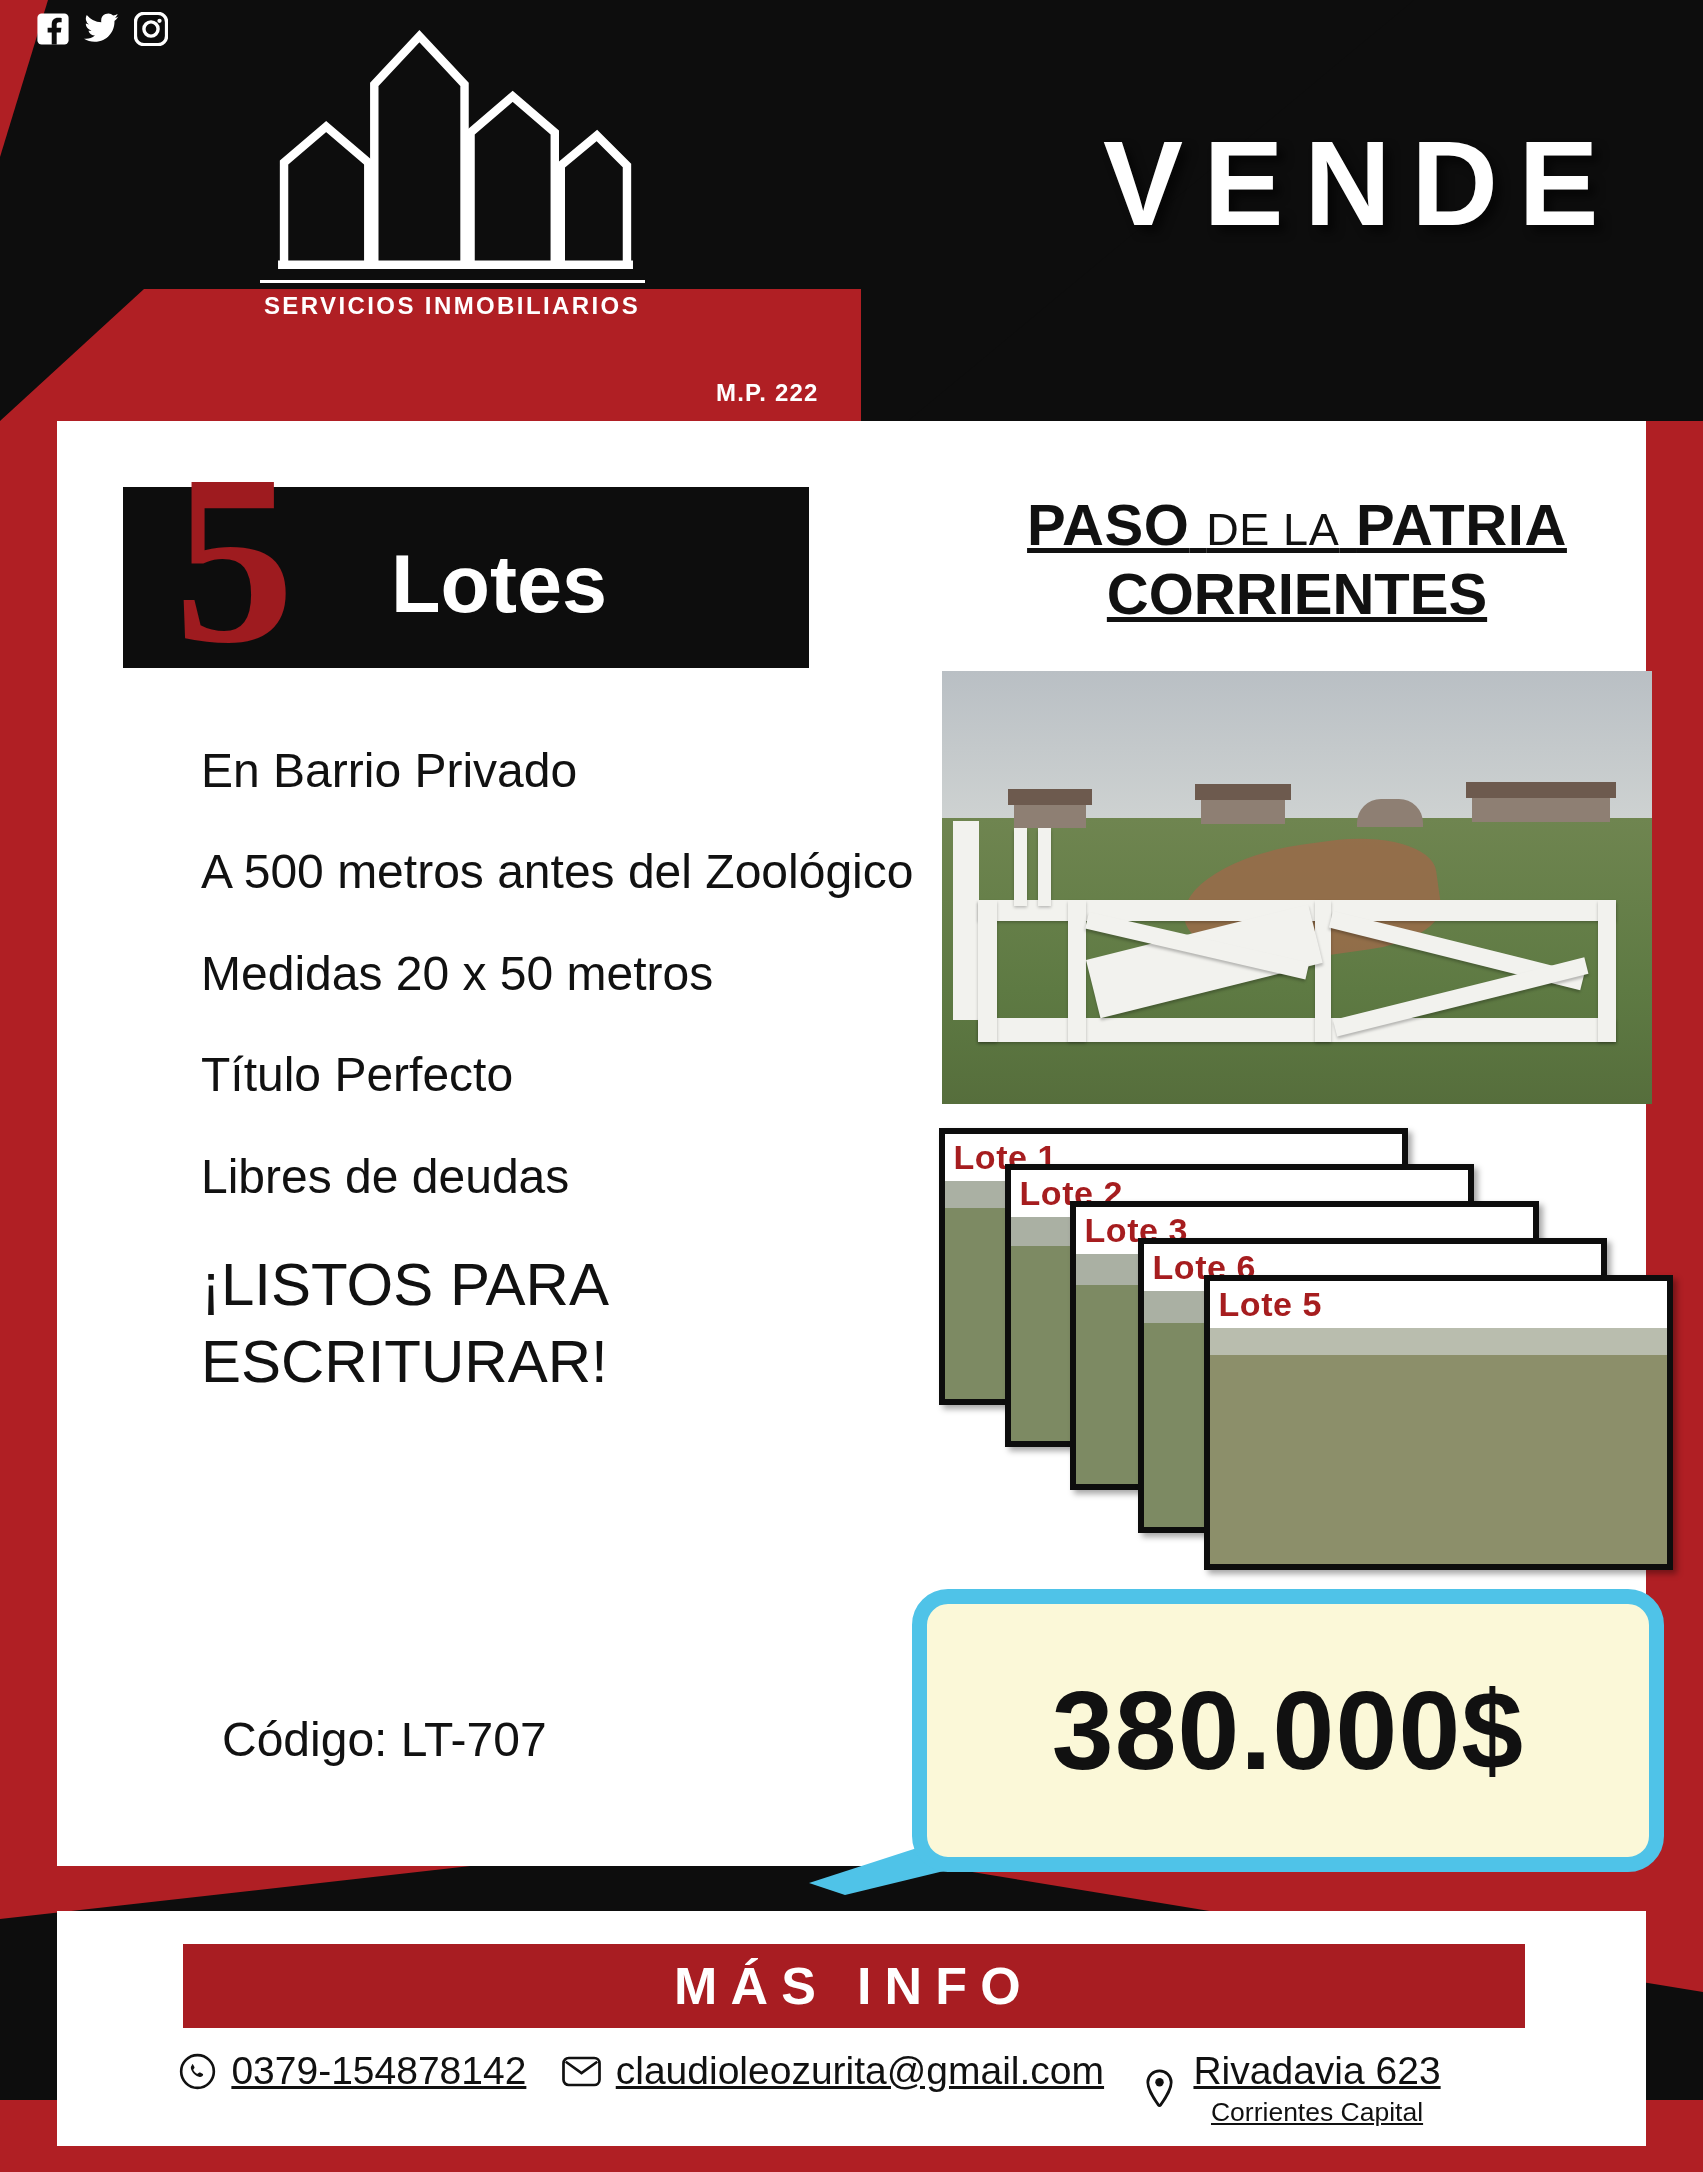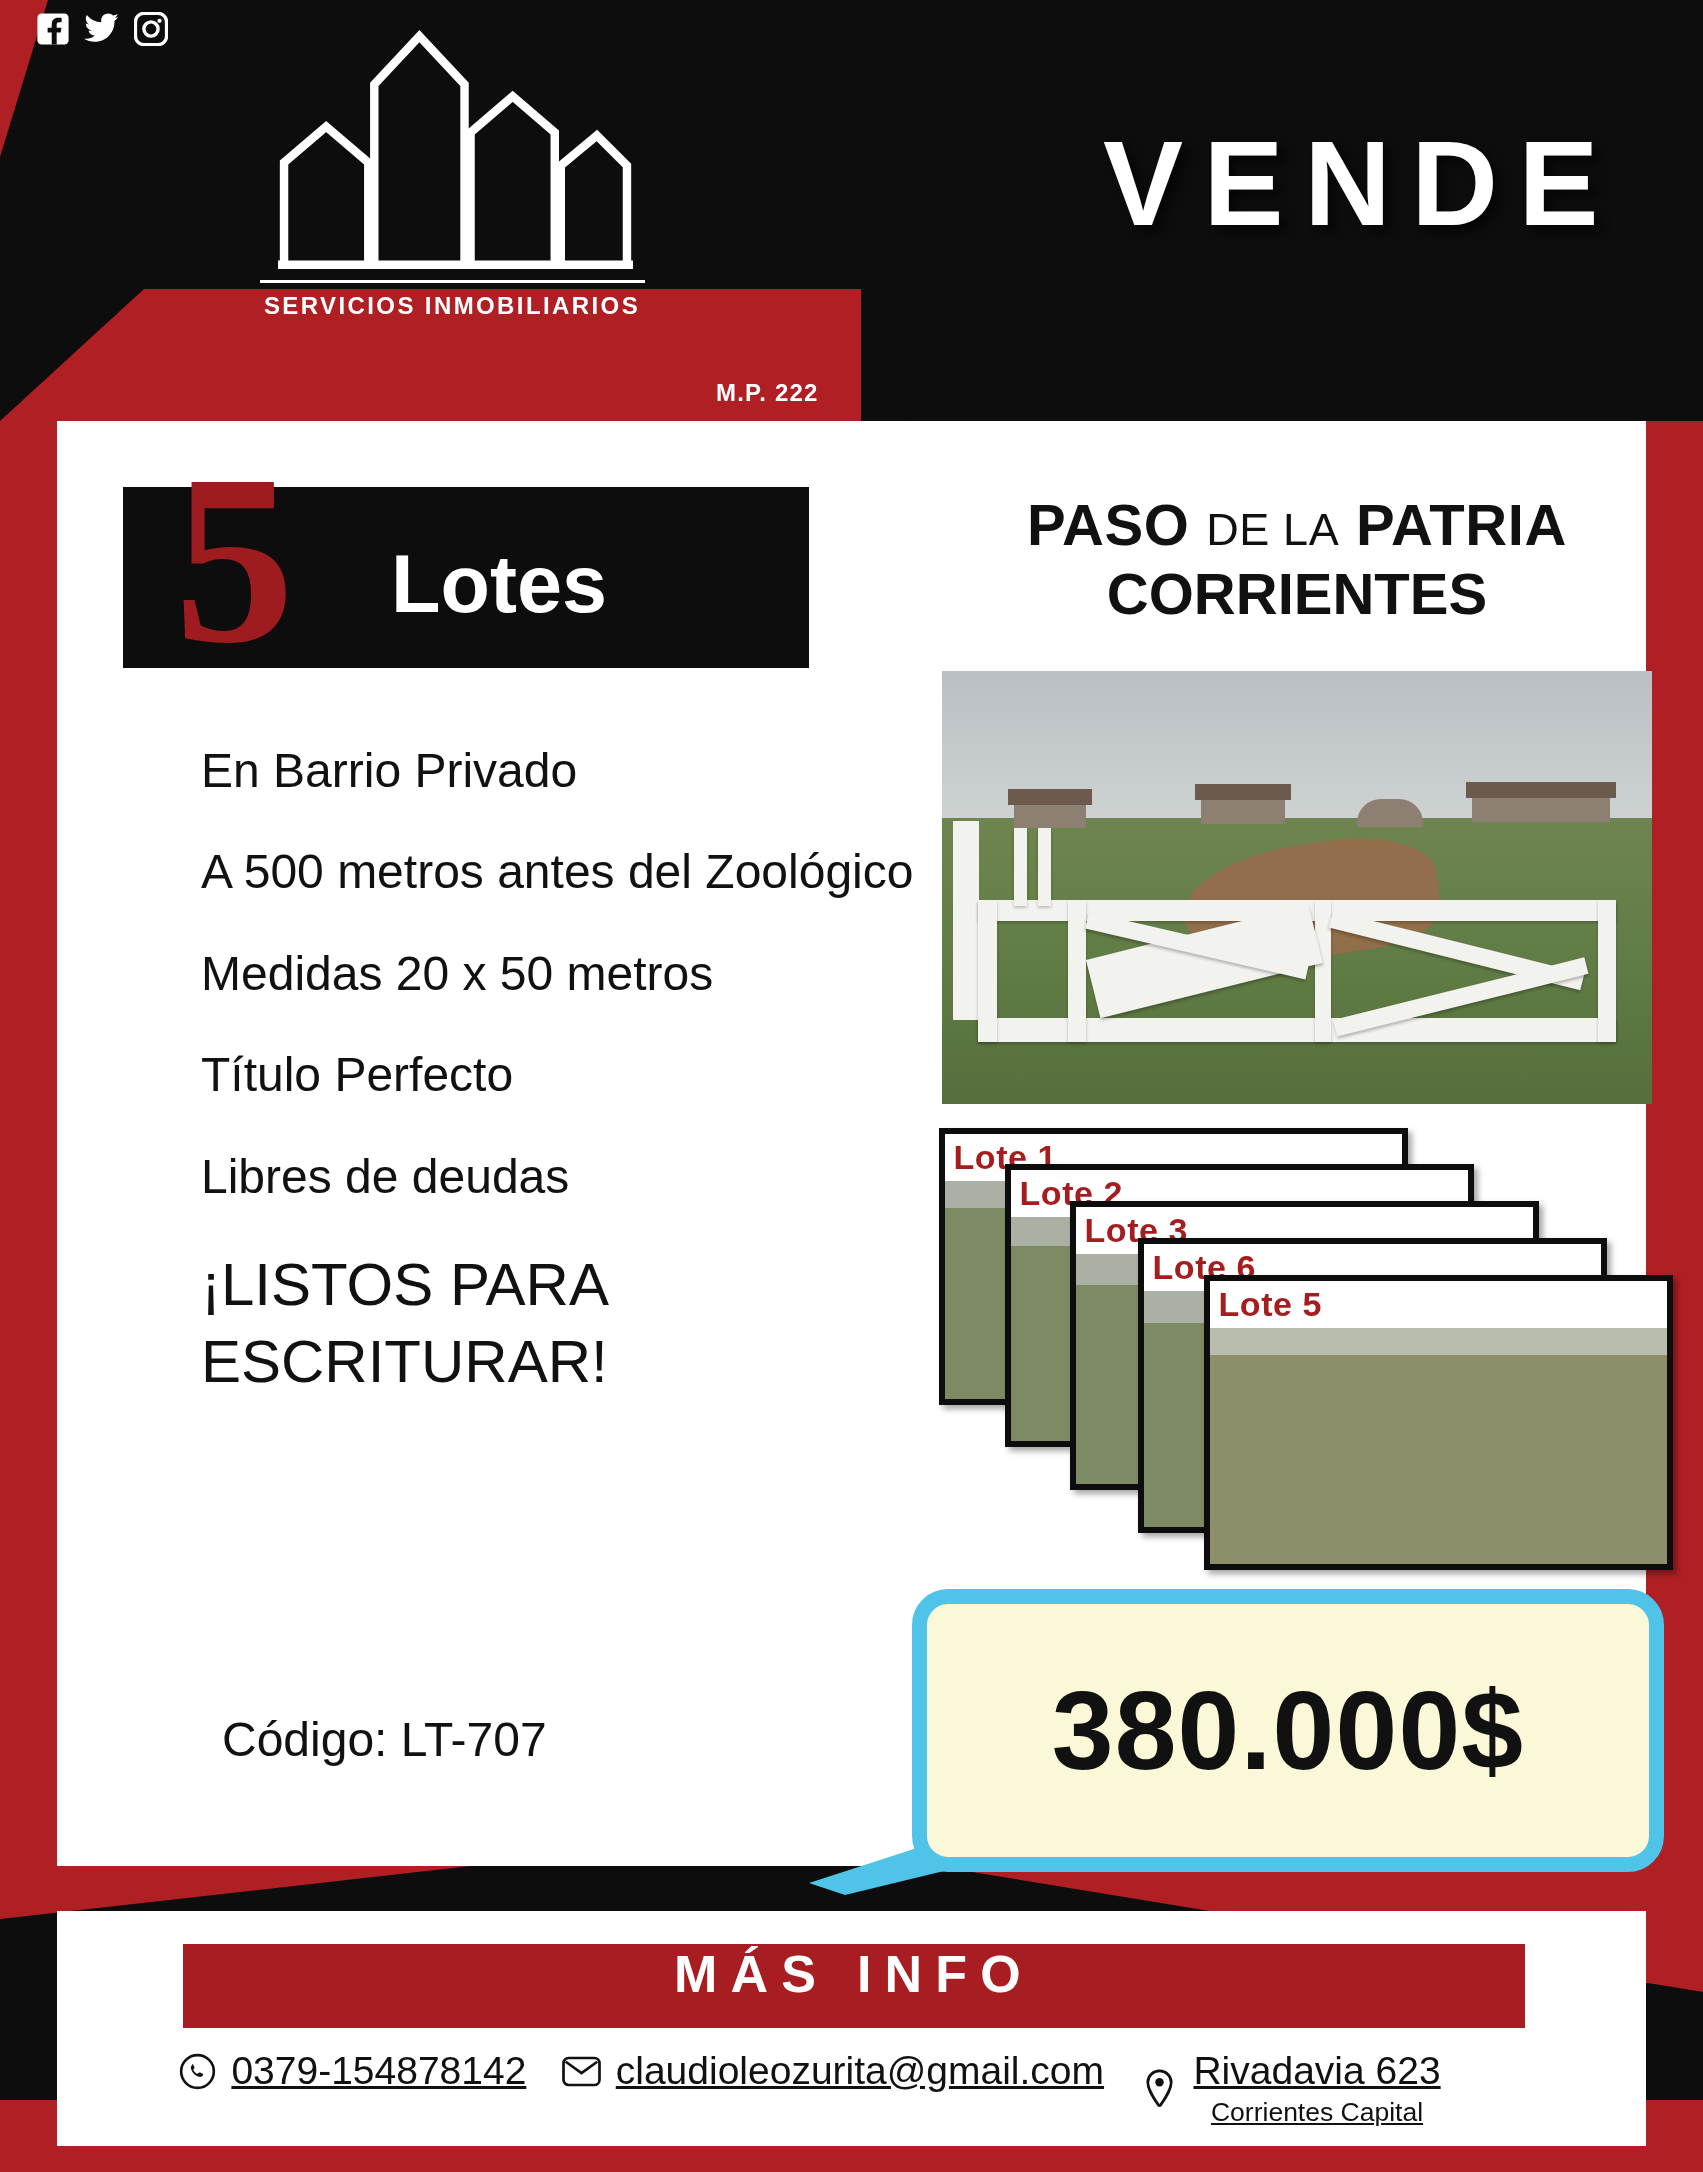--- a/index.html
+++ b/index.html
@@ -141,20 +141,21 @@
     z-index: 5;
   }
   
   .loc {
     position: absolute;
     left: 915px; top: 72px;
     width: 650px;
     text-align: center;
     color: #111111;
     line-height: 1.12;
+    text-decoration: underline;
   }
   .loc .l1 { font-size: 58px; font-weight: bold; letter-spacing: 0.6px; }
   .loc .l1 .small { font-size: 45px; font-weight: normal; }
   .loc .l2 { font-size: 58px; font-weight: bold; margin-top: 3.6px; }
   
   .bullets {
     position: absolute;
     left: 144px; top: 319px;
     width: 728px;
     color: #111111;
@@ -286,20 +287,21 @@
     height: 235px;
     background: #ffffff;
     z-index: 15;
   }
   .masinfo {
     position: absolute;
     left: 126px; top: 33px;
     width: 1342px; height: 84px;
     background: #a81d22;
     display: flex;
+    align-items: center;
     justify-content: center;
   }
   .masinfo-text {
     color: #ffffff;
     font-size: 52px;
     font-weight: bold;
     letter-spacing: 13.2px;
   }
   .contacts {
     position: absolute;

